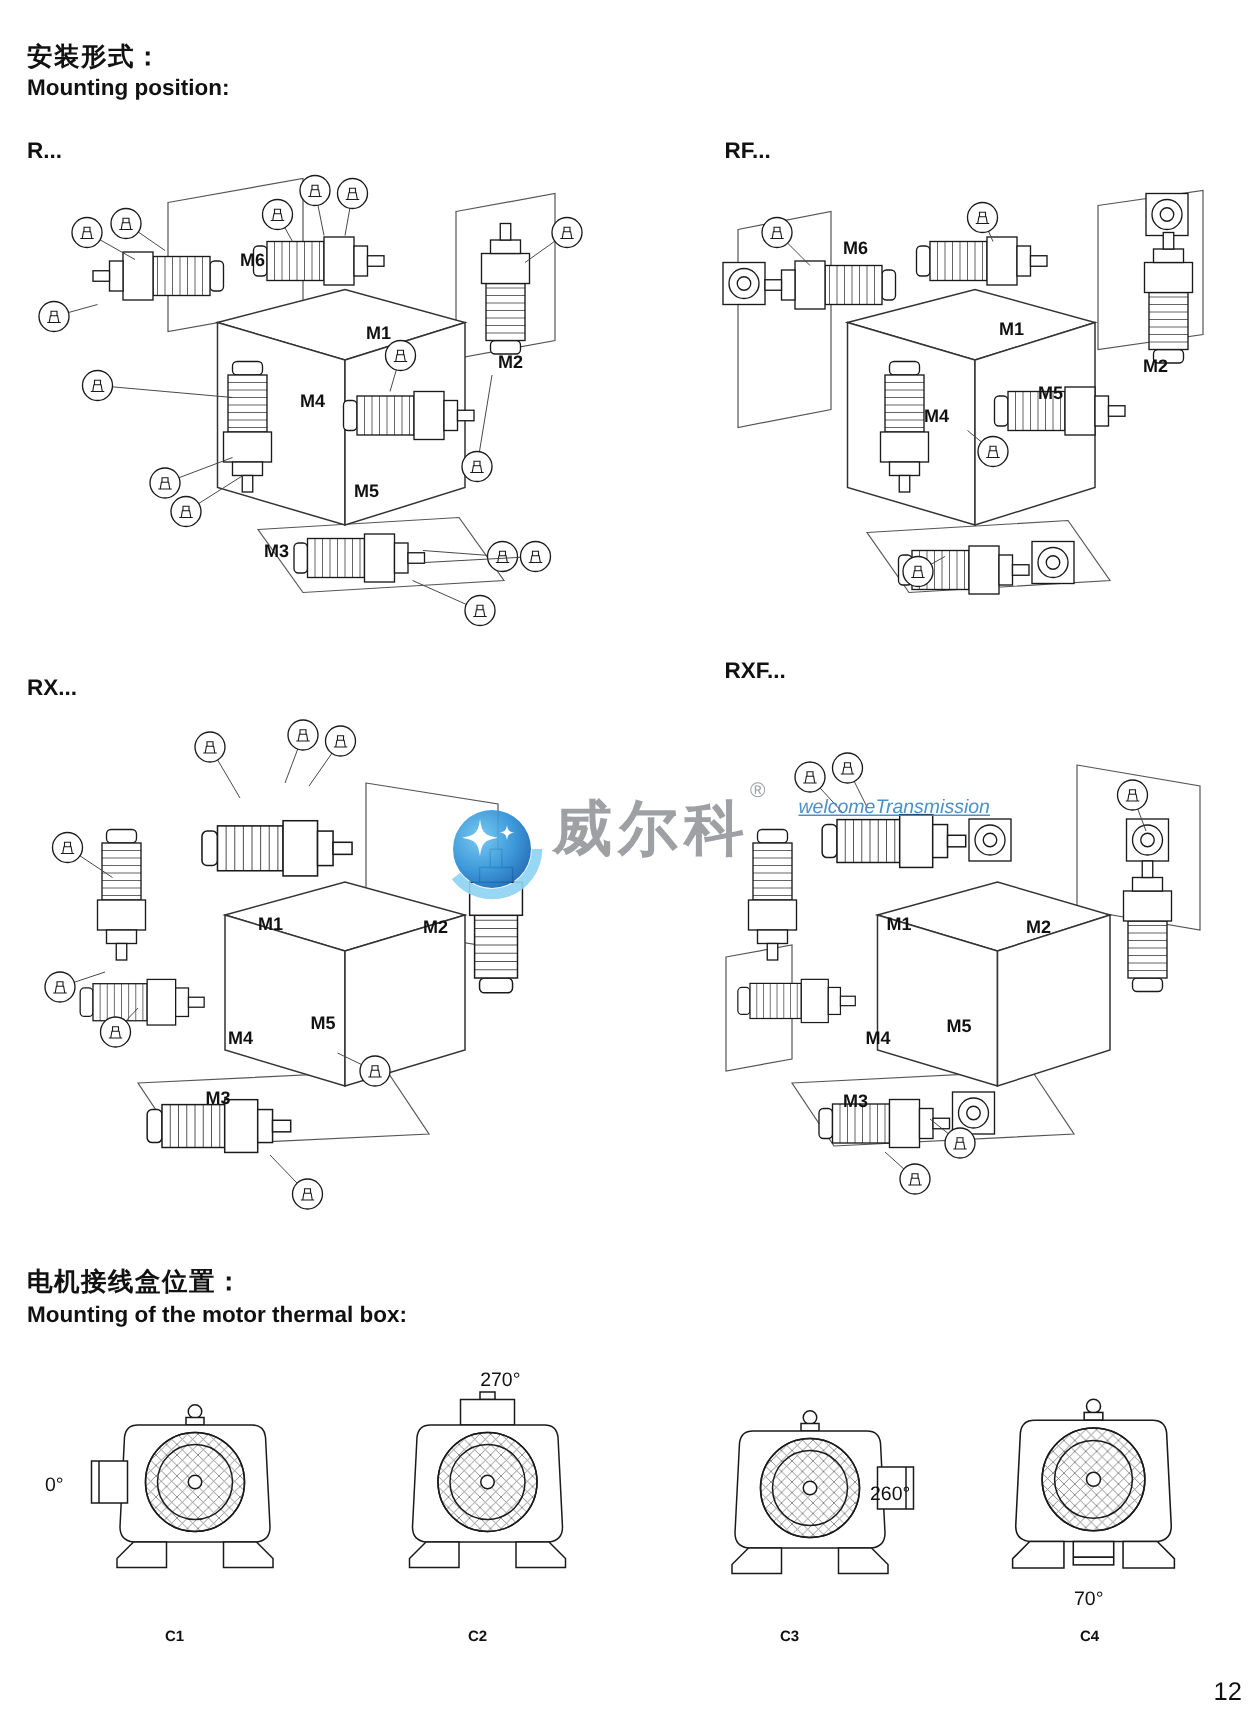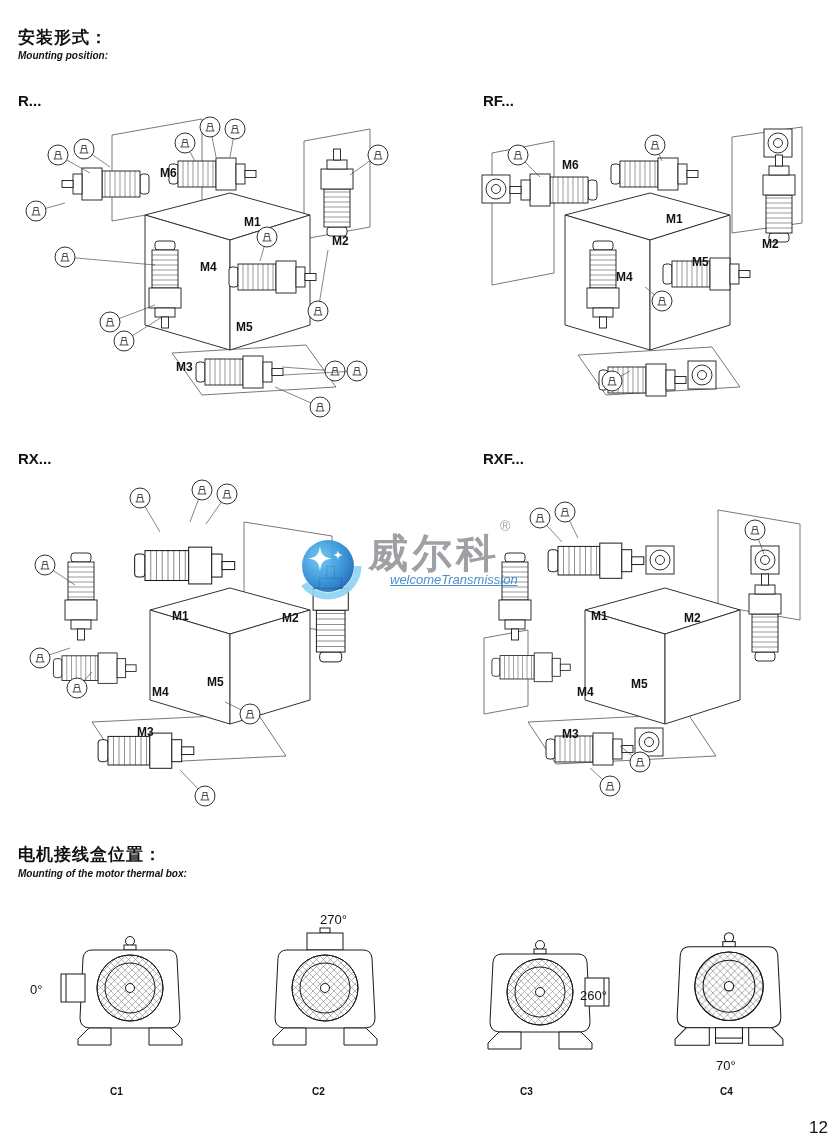--- a/index.html
+++ b/index.html
@@ -4,32 +4,32 @@
 <style>
   * { margin:0; padding:0; box-sizing:border-box; }
   html,body { background:#fff; }
   body {
     width:840px; height:1143px; position:relative;
     font-family:"Liberation Sans", sans-serif; color:#111;
     overflow:hidden;
   }
   .abs { position:absolute; }
   .zh-title { font-size:17px; font-weight:bold; letter-spacing:1px; }
-  .en-title { font-size:10px; font-weight:bold;font-style:italic; }
+  .en-title { font-size:15px; font-weight:bold; }
   .sec-label { font-size:15px; font-weight:bold; }
   .angle { font-size:13px; }
   .clabel { font-size:10px; font-weight:bold; }
   .pagenum { font-size:17px; }
   svg.diagram { position:absolute; overflow:visible; }
   .panel { fill:#ffffff; stroke:#555; stroke-width:0.8; }
   .face  { fill:#ffffff; stroke:#333; stroke-width:1; }
   .lead  { stroke:#444; stroke-width:0.65; }
   .mlabel { font-family:"Liberation Sans",sans-serif; font-size:12px; font-weight:bold; fill:#111; }
   .wm { position:absolute; left:294px; top:532px; display:flex; align-items:flex-start; gap:2px; opacity:0.92; z-index:6; }
-  .wm-text { display:flex; flex-direction:column; }
+  .wm-text { display:flex; flex-direction:row; }
   .wm-brand { font-size:40px; font-weight:bold; color:#96999d; letter-spacing:4px; line-height:1.05; }
   .wm-reg { font-size:14px; color:#96999d; vertical-align:top; position:relative; top:-14px; }
   .wm-sub { font-size:13px; color:#3a87c8; font-style:italic; margin-left:22px; margin-top:-2px;text-decoration:underline; }
 </style>
 </head>
 <body>
 
 <svg width="0" height="0" style="position:absolute" aria-hidden="true">
   <defs>
     <pattern id="xh" width="7" height="7" patternUnits="userSpaceOnUse">
@@ -72,21 +72,21 @@
     </g>
   </defs>
 </svg>
 
 <div class="abs zh-title" style="left:18px;top:26px">安装形式：</div>
 <div class="abs en-title" style="left:18px;top:50px">Mounting position:</div>
 
 <div class="abs sec-label" style="left:18px;top:92px">R...</div>
 <div class="abs sec-label" style="left:483px;top:92px">RF...</div>
 <div class="abs sec-label" style="left:18px;top:450px">RX...</div>
-<div class="abs sec-label" style="left:483px;top:450px">RXF...</div>
+<div class="abs sec-label" style="left:483px;top:439px">RXF...</div>
 
 <svg class="diagram" style="left:20px;top:115px" width="420" height="330" viewBox="0 0 420 330">
   <g>
     <polygon class="panel" points="92,20 182,4 182,90 92,106"></polygon>
     <polygon class="panel" points="284,26 350,14 350,112 284,124"></polygon>
     <polygon class="panel" points="152,238 286,230 316,272 182,280"></polygon>
   </g>
   <g>
     <polygon class="face" points="125,100 210,78 290,100 210,125"></polygon>
     <polygon class="face" points="125,100 210,125 210,235 125,210"></polygon>

